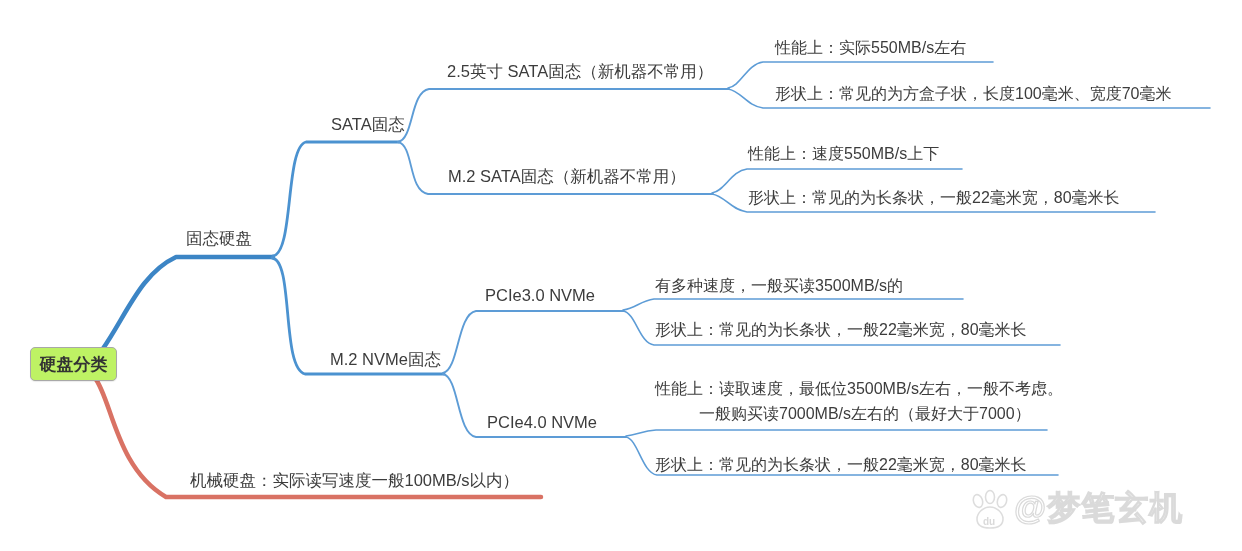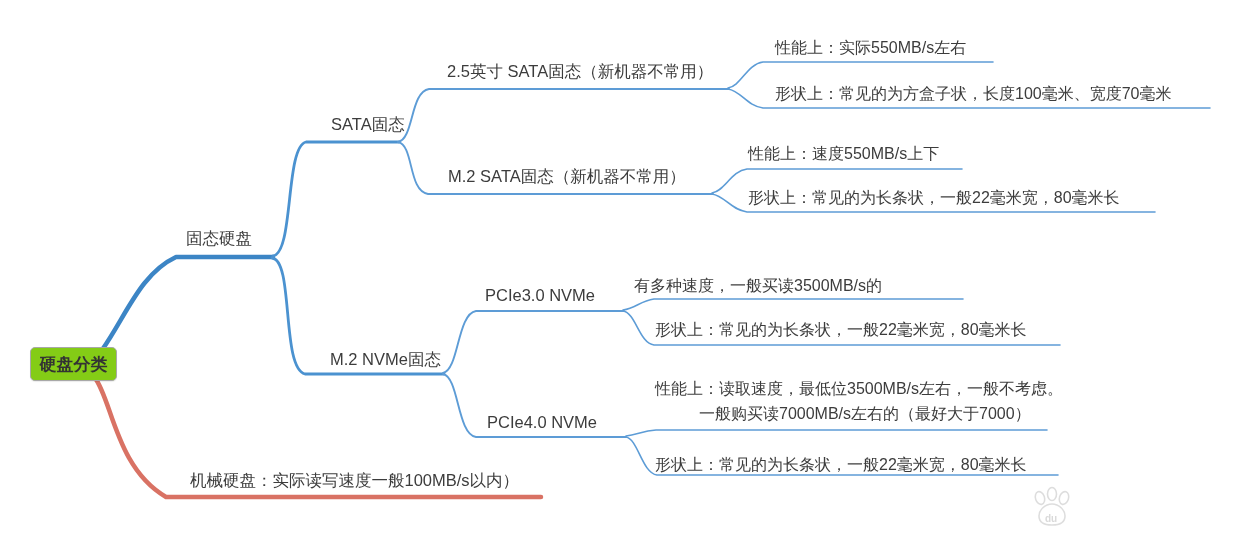--- a/index.html
+++ b/index.html
@@ -12,27 +12,27 @@
   #wires{position:absolute;left:0;top:0;width:1242px;height:551px;}
   #wires path{fill:none;stroke-linecap:round;stroke-linejoin:round;}
   .w-main{stroke-width:4.5;}
   .w-mid{stroke-width:2.8;}
   .w-sub{stroke-width:1.9;}
   .w-leaf{stroke-width:1.6;}
   .label{position:absolute;white-space:nowrap;font-size:16px;line-height:1.25;}
   .node-label{font-size:16.5px;}
   .root-box{
     position:absolute;left:30px;top:347px;width:85px;height:32px;
-    background:#84cc16;border:1px solid #a8a8a8;border-radius:5px;
+    background:#bef264;border:1px solid #a8a8a8;border-radius:5px;
     display:flex;align-items:center;justify-content:center;
     font-size:17px;font-weight:600;color:#333333;
     box-shadow:0 1px 1px rgba(0,0,0,0.08);
   }
   .watermark{
-    position:absolute;left:1030px;top:486px;display:flex;align-items:flex-end;
+    position:absolute;left:968px;top:486px;display:flex;align-items:flex-end;
     opacity:0.95;pointer-events:none;
   }
   .watermark .wm-text{
     font-size:33px;font-weight:bold;letter-spacing:1px;
     color:#ffffff;-webkit-text-stroke:1.2px #d9d9d9;
     text-shadow:0 0 1px #e3e3e3;
   }
   .wm-paw{margin-right:2px;}
 </style>
 </head>
@@ -89,32 +89,33 @@
   <div class="label node-label" style="left:448px;top:166px;">M.2 SATA固态（新机器不常用）</div>
   <div class="label node-label" style="left:485px;top:285px;text-align:center;">PCIe3.0 NVMe</div>
   <div class="label node-label" style="left:487px;top:412px;">PCIe4.0 NVMe</div>
 
   <div class="label" style="left:775px;top:38px;">性能上：实际550MB/s左右</div>
   <div class="label" style="left:775px;top:84px;">形状上：常见的为方盒子状，长度100毫米、宽度70毫米</div>
 
   <div class="label" style="left:748px;top:144px;">性能上：速度550MB/s上下</div>
   <div class="label" style="left:748px;top:188px;">形状上：常见的为长条状，一般22毫米宽，80毫米长</div>
 
-  <div class="label" style="left:634px;top:276px;">有多种速度，一般买读3500MB/s的</div>
+  <div class="label" style="left:655px;top:276px;">有多种速度，一般买读3500MB/s的</div>
   <div class="label" style="left:655px;top:320px;">形状上：常见的为长条状，一般22毫米宽，80毫米长</div>
 
   <div class="label" style="left:655px;top:379px;">性能上：读取速度，最低位3500MB/s左右，一般不考虑。</div>
   <div class="label" style="left:655px;top:404px;margin-left:44px;">一般购买读7000MB/s左右的（最好大于7000）</div>
   <div class="label" style="left:655px;top:455px;">形状上：常见的为长条状，一般22毫米宽，80毫米长</div>
 
   <div class="watermark">
     <svg class="wm-paw" width="44" height="42" viewBox="0 0 44 42">
       <g fill="none" stroke="#dcdcdc" stroke-width="1.6">
         <ellipse cx="10" cy="12" rx="4.5" ry="6.5" transform="rotate(-18 10 12)"></ellipse>
         <ellipse cx="22" cy="8" rx="4.5" ry="6.5"></ellipse>
         <ellipse cx="34" cy="12" rx="4.5" ry="6.5" transform="rotate(18 34 12)"></ellipse>
         <path d="M 22,18 C 29,18 35,24 35,30 C 35,36 30,39 22,39 C 14,39 9,36 9,30 C 9,24 15,18 22,18 Z"></path>
       </g>
       <text x="15" y="36" font-size="10" font-weight="bold" fill="#d8d8d8">du</text>
     </svg>
+    <span class="wm-text">@梦笔玄机</span>
   </div>
 
 </div>
 
 </body></html>

